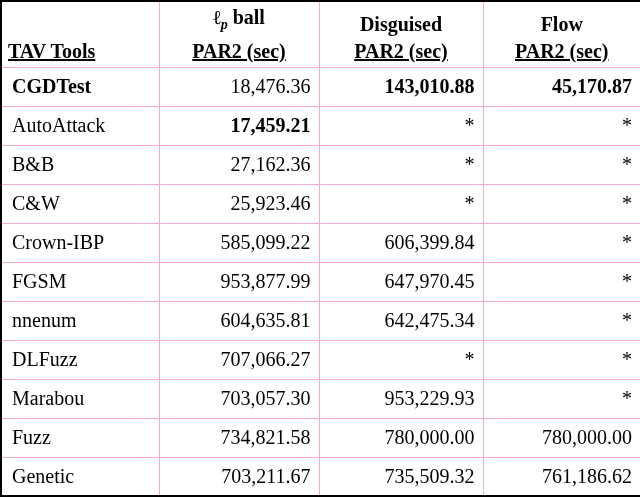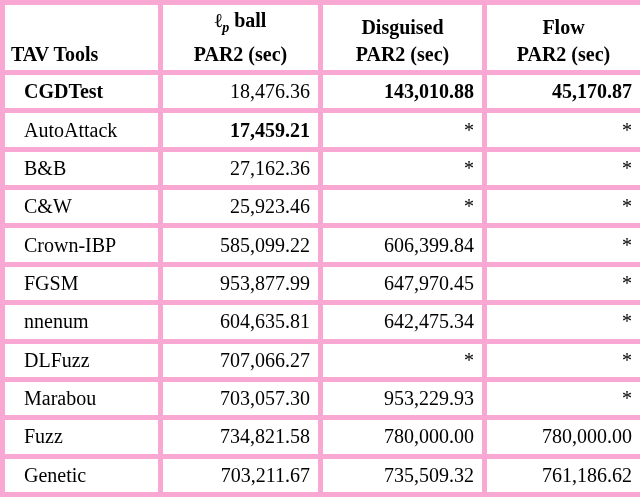--- a/index.html
+++ b/index.html
@@ -22,47 +22,47 @@
     table-layout: fixed;
     border: 2px solid #000000;
     font-size: 20px;
   }
   table.tav-table col.c0 { width: 158px; }
   table.tav-table col.c1 { width: 160px; }
   table.tav-table col.c2 { width: 164px; }
   table.tav-table col.c3 { width: 158px; }
   table.tav-table th,
   table.tav-table td {
-    border: 5px solid #f9a8d4;
+    border: 1px solid #f9a8d4;
     padding: 2px 8px;
     box-sizing: border-box;
     white-space: nowrap;
     overflow: hidden;
   }
   thead th {
     font-weight: bold;
     text-align: center;
     vertical-align: bottom;
     height: 58px;
     padding-bottom: 4px;
   }
   thead th.tool-head {
     text-align: left;
     padding-left: 6px;
   }
   thead .line1 { line-height: 27px; }
-  thead .line2 { line-height: 27px; }
+  thead .line2 { line-height: 27px; text-decoration: underline; }
   .math-sub {
     font-style: italic;
     font-size: 14px;
   }
   tbody tr { height: 31px; }
   tbody td.tool {
     text-align: left;
-    padding-left: 19px;
+    padding-left: 10px;
     margin-top: 16px;
   }
   tbody td.num {
     text-align: right;
     padding-right: 8px;
   }
   .bold { font-weight: bold; }
 </style>
 </head>
 <body>

